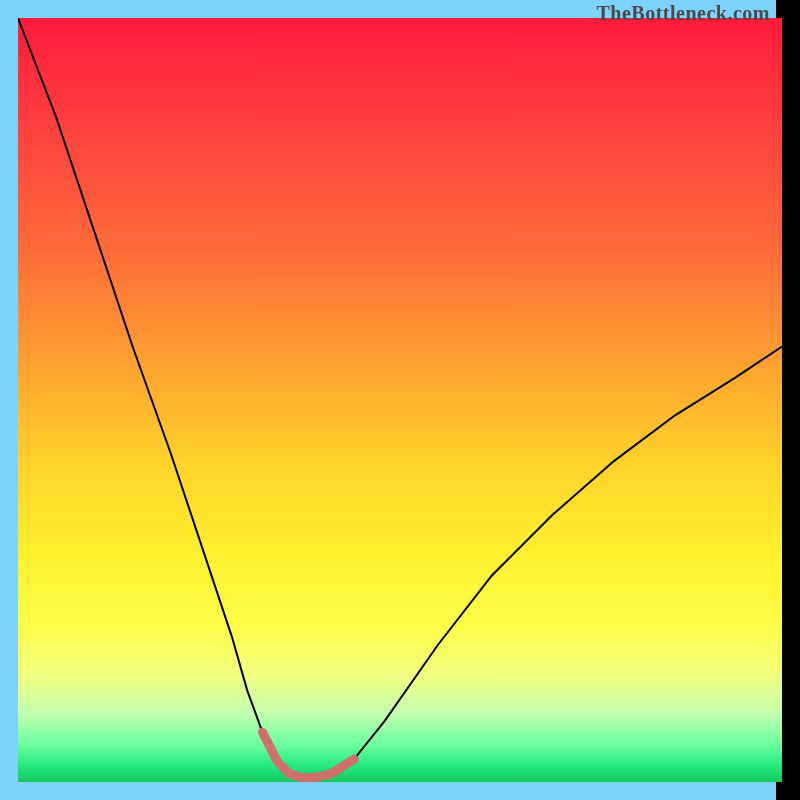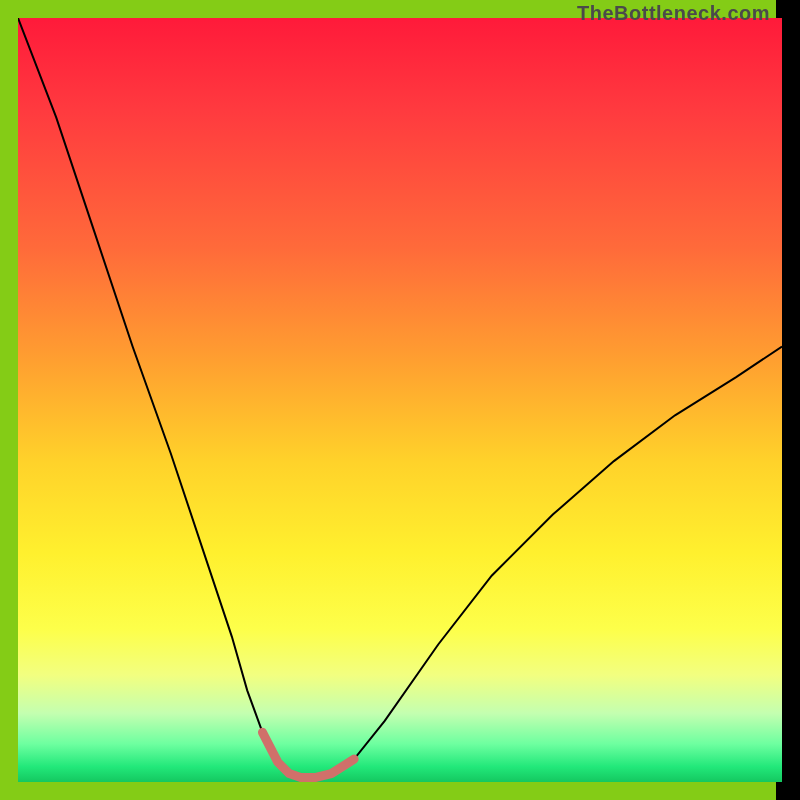--- a/index.html
+++ b/index.html
@@ -8,21 +8,22 @@
     width: 800px;
     height: 800px;
     overflow: hidden;
     background: #000;
     font-family: Arial, Helvetica, sans-serif;
   }
   .frame {
     position: relative;
     width: 776px;
     height: 800px;
-    background: #84cc16;
+    background: #7dd3fc;
+    font-family: Liberation Serif, serif;
   }
   .plot {
     position: absolute;
     left: 18px;
     top: 18px;
     width: 764px;
     height: 764px;
     
     background: linear-gradient(
       to bottom,

